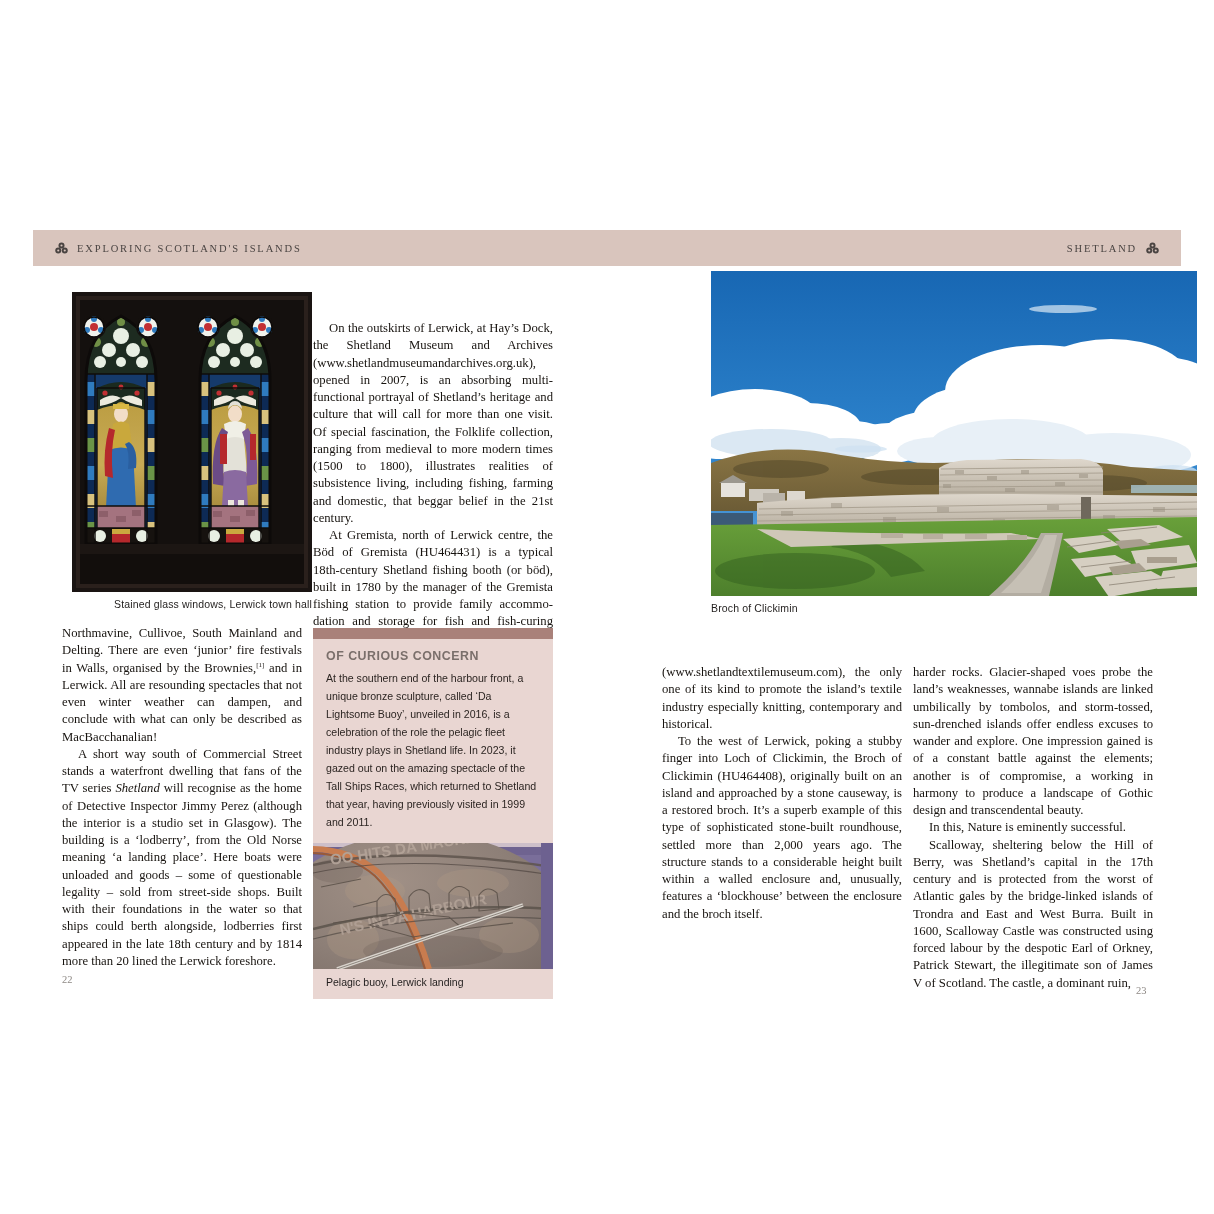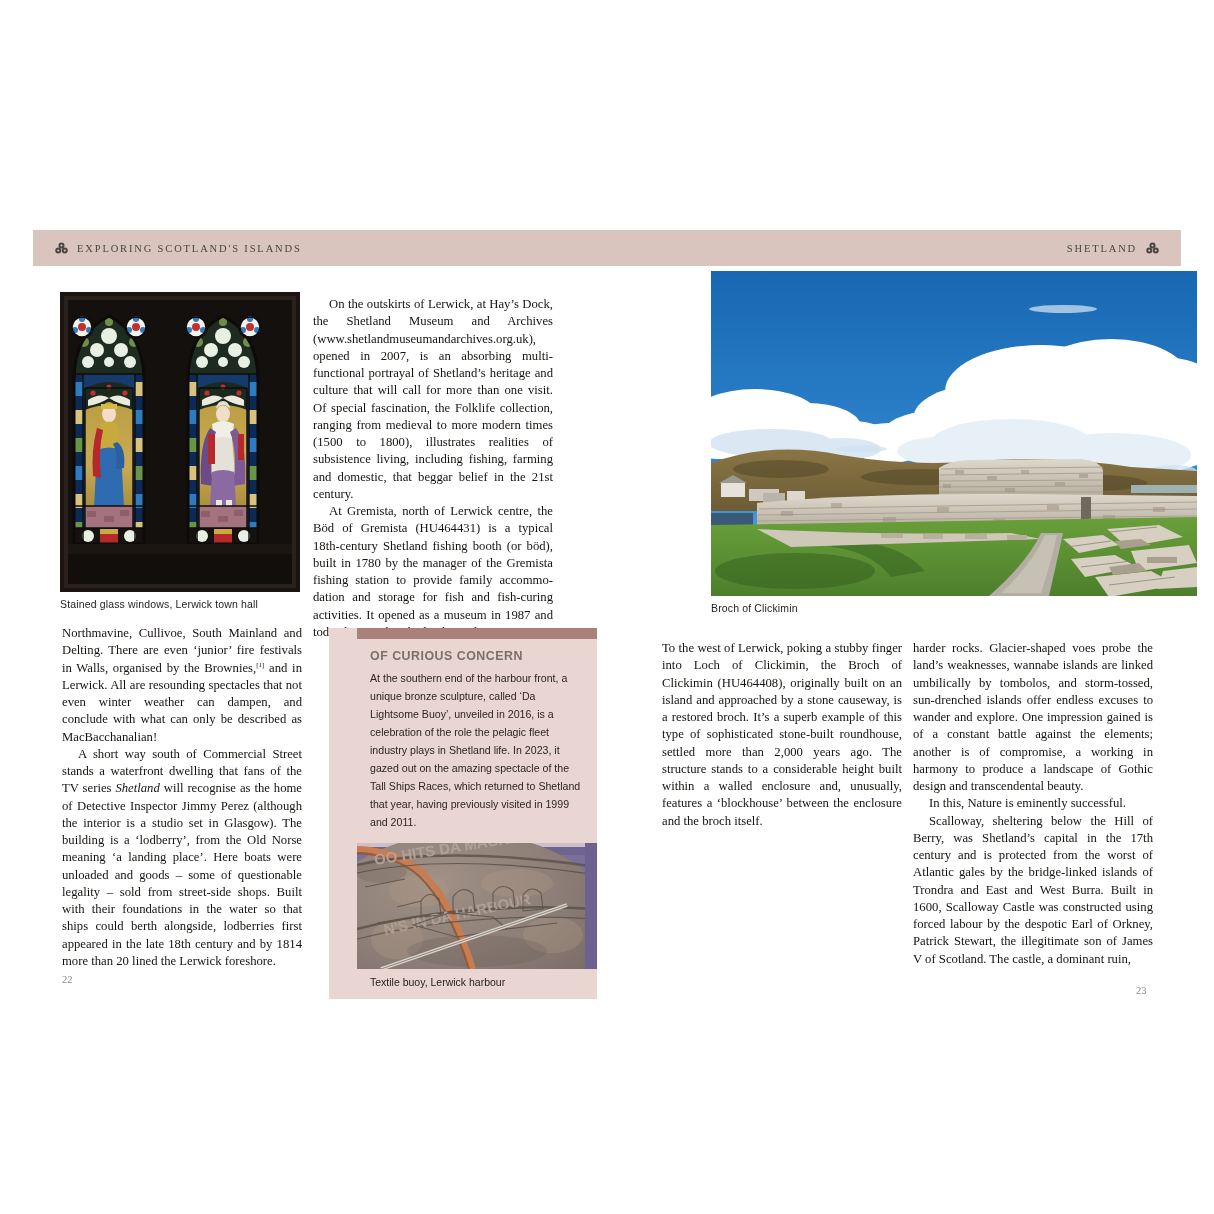--- a/index.html
+++ b/index.html
@@ -73,32 +73,31 @@
     font-family: "Liberation Serif", serif;
     font-size: 12.7px;
     line-height: 17.25px;
     color: #17130f;
     text-align: justify;
     text-justify: inter-word;
     hyphens: manual;
   }
   .col p { margin: 0; }
   .col p + p { text-indent: 16px; }
-  .col p.noindent { text-indent: 0; }
+  .col p.noindent { text-indent: 0; margin-top: 24px; }
   .col i { font-style: italic; }
   sup { font-size: 7px; vertical-align: super; line-height: 0; }
 
   
   .sidebox {
     position: absolute;
-    left: 329px;
+    left: 313px;
     top: 628px;
     width: 240px;
     background: #e9d6d2;
-    padding-left: 28px;
   }
   .sidebox-topbar {
     height: 11px;
     background: #a9817a;
   }
   .sidebox-inner { padding: 10px 13px 12px 13px; }
   .sidebox-title {
     font-family: "Liberation Sans", sans-serif;
     font-weight: bold;
     font-size: 12.4px;
@@ -160,21 +159,21 @@
           <circle cx="6.5" cy="17" r="6" fill="#4a4442"></circle>
           <circle cx="19.5" cy="17" r="6" fill="#4a4442"></circle>
           <circle cx="13" cy="7" r="2.1" fill="#d9c5bd"></circle>
           <circle cx="6.5" cy="17" r="2.1" fill="#d9c5bd"></circle>
           <circle cx="19.5" cy="17" r="2.1" fill="#d9c5bd"></circle>
         </svg>
       </span>
     </div>
   </div>
 
-  <div class="fig" style="left:60px; top:292px; width:240px;">
+  <div class="fig" style="left:72px; top:292px; width:240px;text-align:right;">
     <div>
       <svg width="240" height="300" viewBox="0 0 240 300">
         <defs>
           <linearGradient id="goldbg" x1="0" y1="0" x2="0" y2="1">
             <stop offset="0%" stop-color="#b99a3e"></stop>
             <stop offset="55%" stop-color="#c8ab55"></stop>
             <stop offset="100%" stop-color="#9c7f34"></stop>
           </linearGradient>
           <linearGradient id="skyb" x1="0" y1="0" x2="0" y2="1">
             <stop offset="0%" stop-color="#1f4e86"></stop>
@@ -481,21 +480,21 @@
           <path d="M150,86 L200,80"></path>
           <path d="M8,44 L48,36"></path>
         </g>
 
         <path d="M24,126 L210,62" stroke="#d9d4cd" stroke-width="3.5" fill="none"></path>
         <path d="M24,126 L210,62" stroke="#8d857d" stroke-width="1" fill="none"></path>
 
         <rect x="228" y="0" width="12" height="126" fill="#6d6190"></rect>
       </svg>
     </div>
-    <div class="sidebox-caption">Textile buoy, Lerwick harbour</div>
+    <div class="sidebox-caption">Pelagic buoy, Lerwick landing</div>
   </div>
 
   <div class="folio folio-left">22</div>
 
   <div class="fig" style="left:667px; top:271px; width:486px;margin-left:44px;">
     <div>
       <svg width="486" height="325" viewBox="0 0 486 325">
         <defs>
           <linearGradient id="sky" x1="0" y1="0" x2="0" y2="1">
             <stop offset="0%" stop-color="#1867b3"></stop>
@@ -643,20 +642,21 @@
           <path d="M390,262 L446,256"></path>
           <path d="M370,296 L420,290"></path>
           <path d="M398,314 L464,306"></path>
         </g>
       </svg>
     </div>
     <div class="caption">Broch of Clickimin</div>
   </div>
 
   <div class="col" style="left:662px; top:640px; width:240px;">
+    <p class="noindent">(www.shetlandtextilemuseum.com), the only one of its kind to promote the island’s textile industry especially knitting, contemporary and historical.</p>
     <p>To the west of Lerwick, poking a stubby finger into Loch of Clickimin, the Broch of Clickimin (HU464408), originally built on an island and approached by a stone causeway, is a restored broch. It’s a superb example of this type of sophisticated stone-built round­house, settled more than 2,000 years ago. The structure stands to a considerable height built within a walled enclosure and, unusually, features a ‘blockhouse’ between the enclosure and the broch itself.</p>
   </div>
 
   <div class="col" style="left:913px; top:640px; width:240px;">
     <p class="noindent">harder rocks. Glacier-shaped voes probe the land’s weaknesses, wannabe islands are linked umbilically by tombolos, and storm-tossed, sun-drenched islands offer endless excuses to wander and explore. One impression gained is of a constant battle against the elements; another is of compromise, a working in harmony to produce a landscape of Gothic design and transcendental beauty.</p>
     <p>In this, Nature is eminently successful.</p>
     <p>Scalloway, sheltering below the Hill of Berry, was Shetland’s capital in the 17th century and is protected from the worst of Atlantic gales by the bridge-linked islands of Trondra and East and West Burra. Built in 1600, Scalloway Castle was constructed using forced labour by the despotic Earl of Orkney, Patrick Stewart, the illegitimate son of James V of Scotland. The castle, a dominant ruin,</p>
   </div>
 
   <div class="folio folio-right">23</div>

